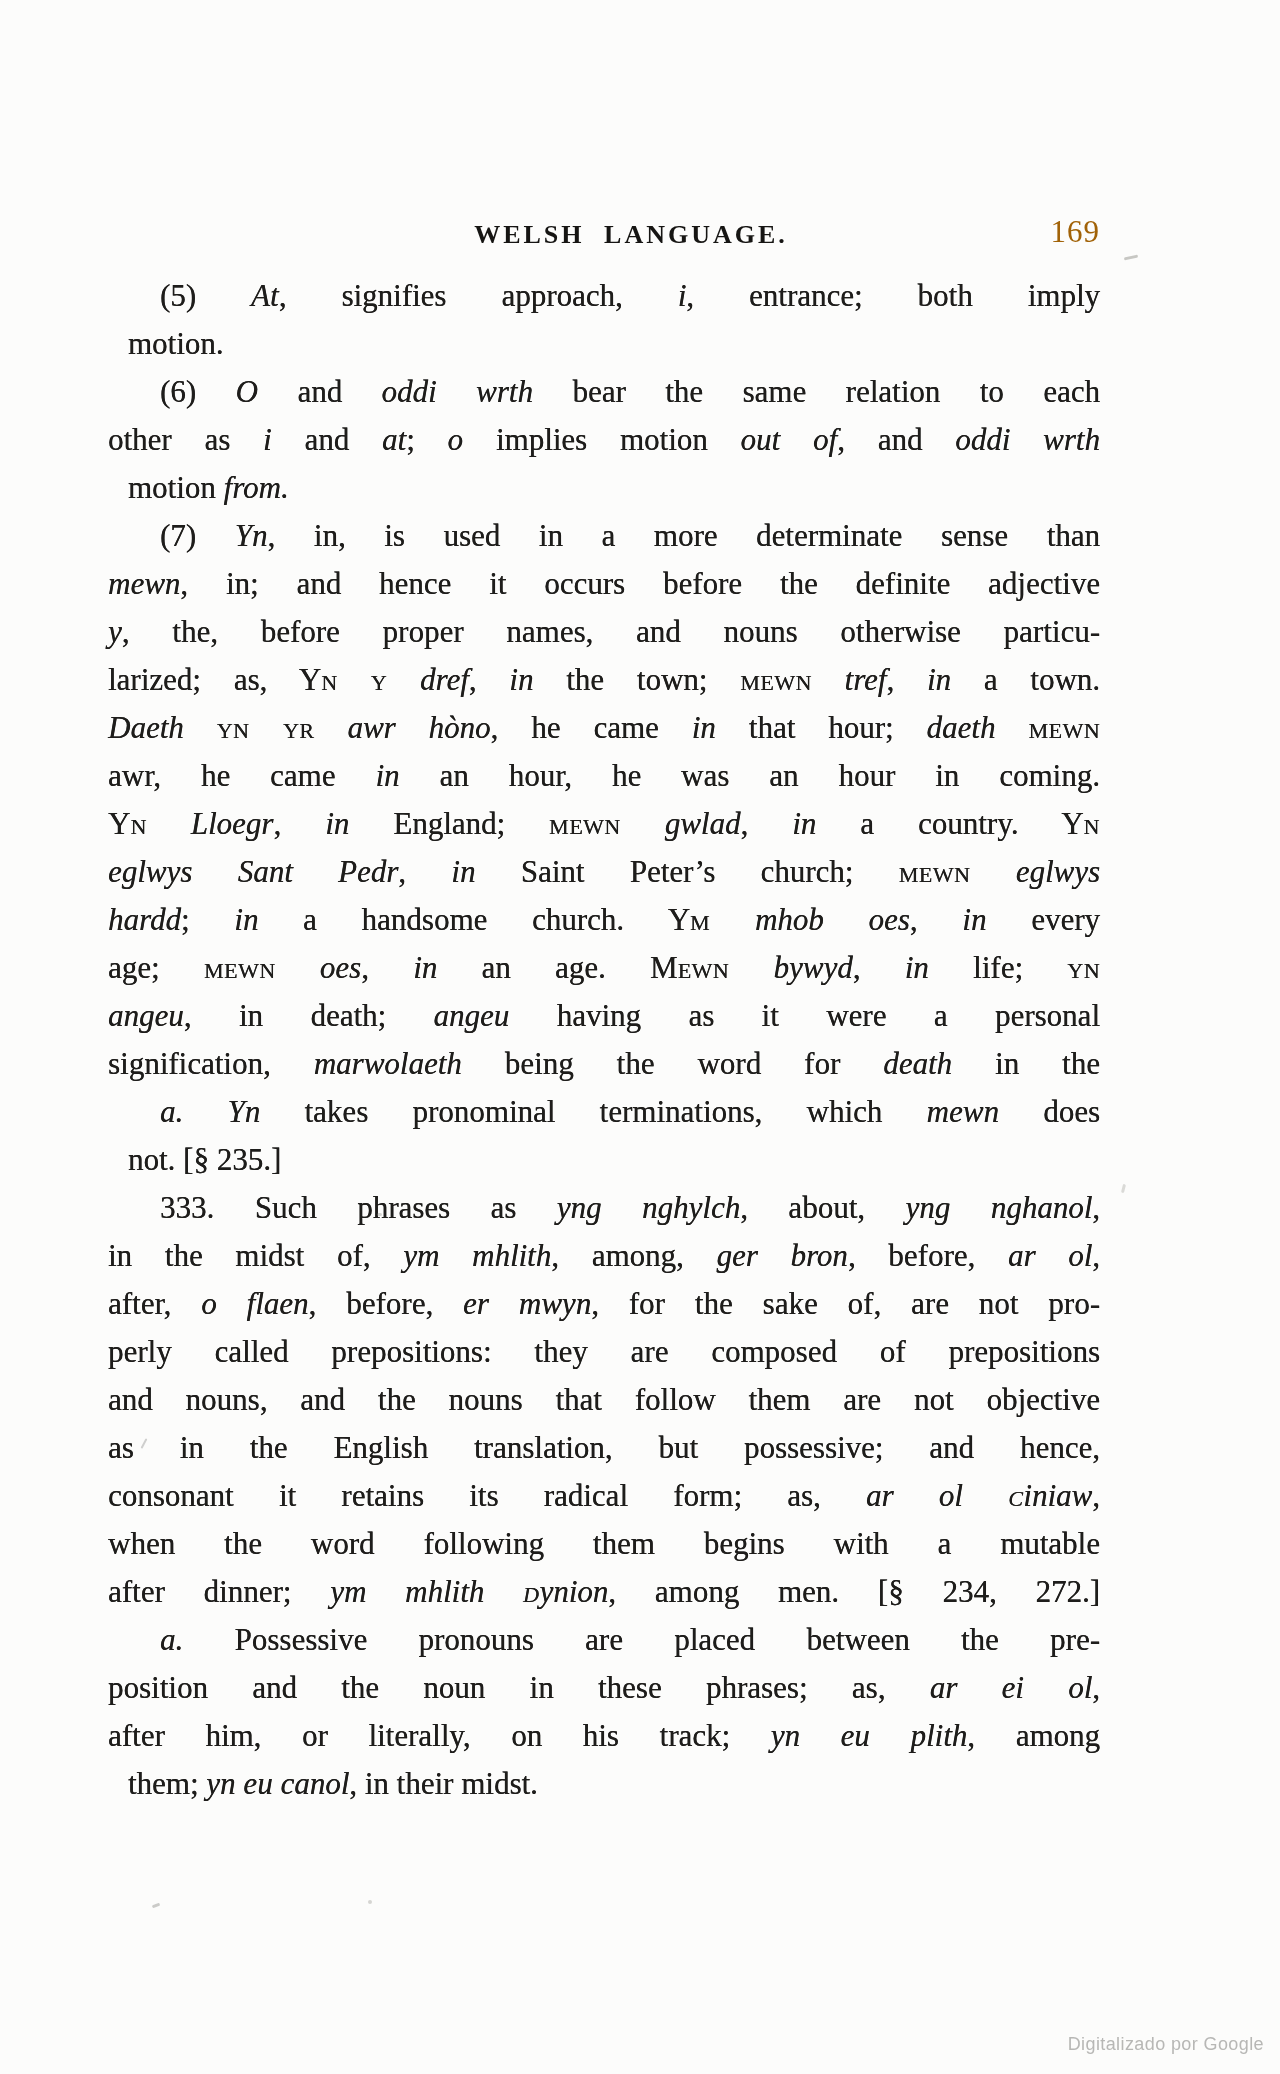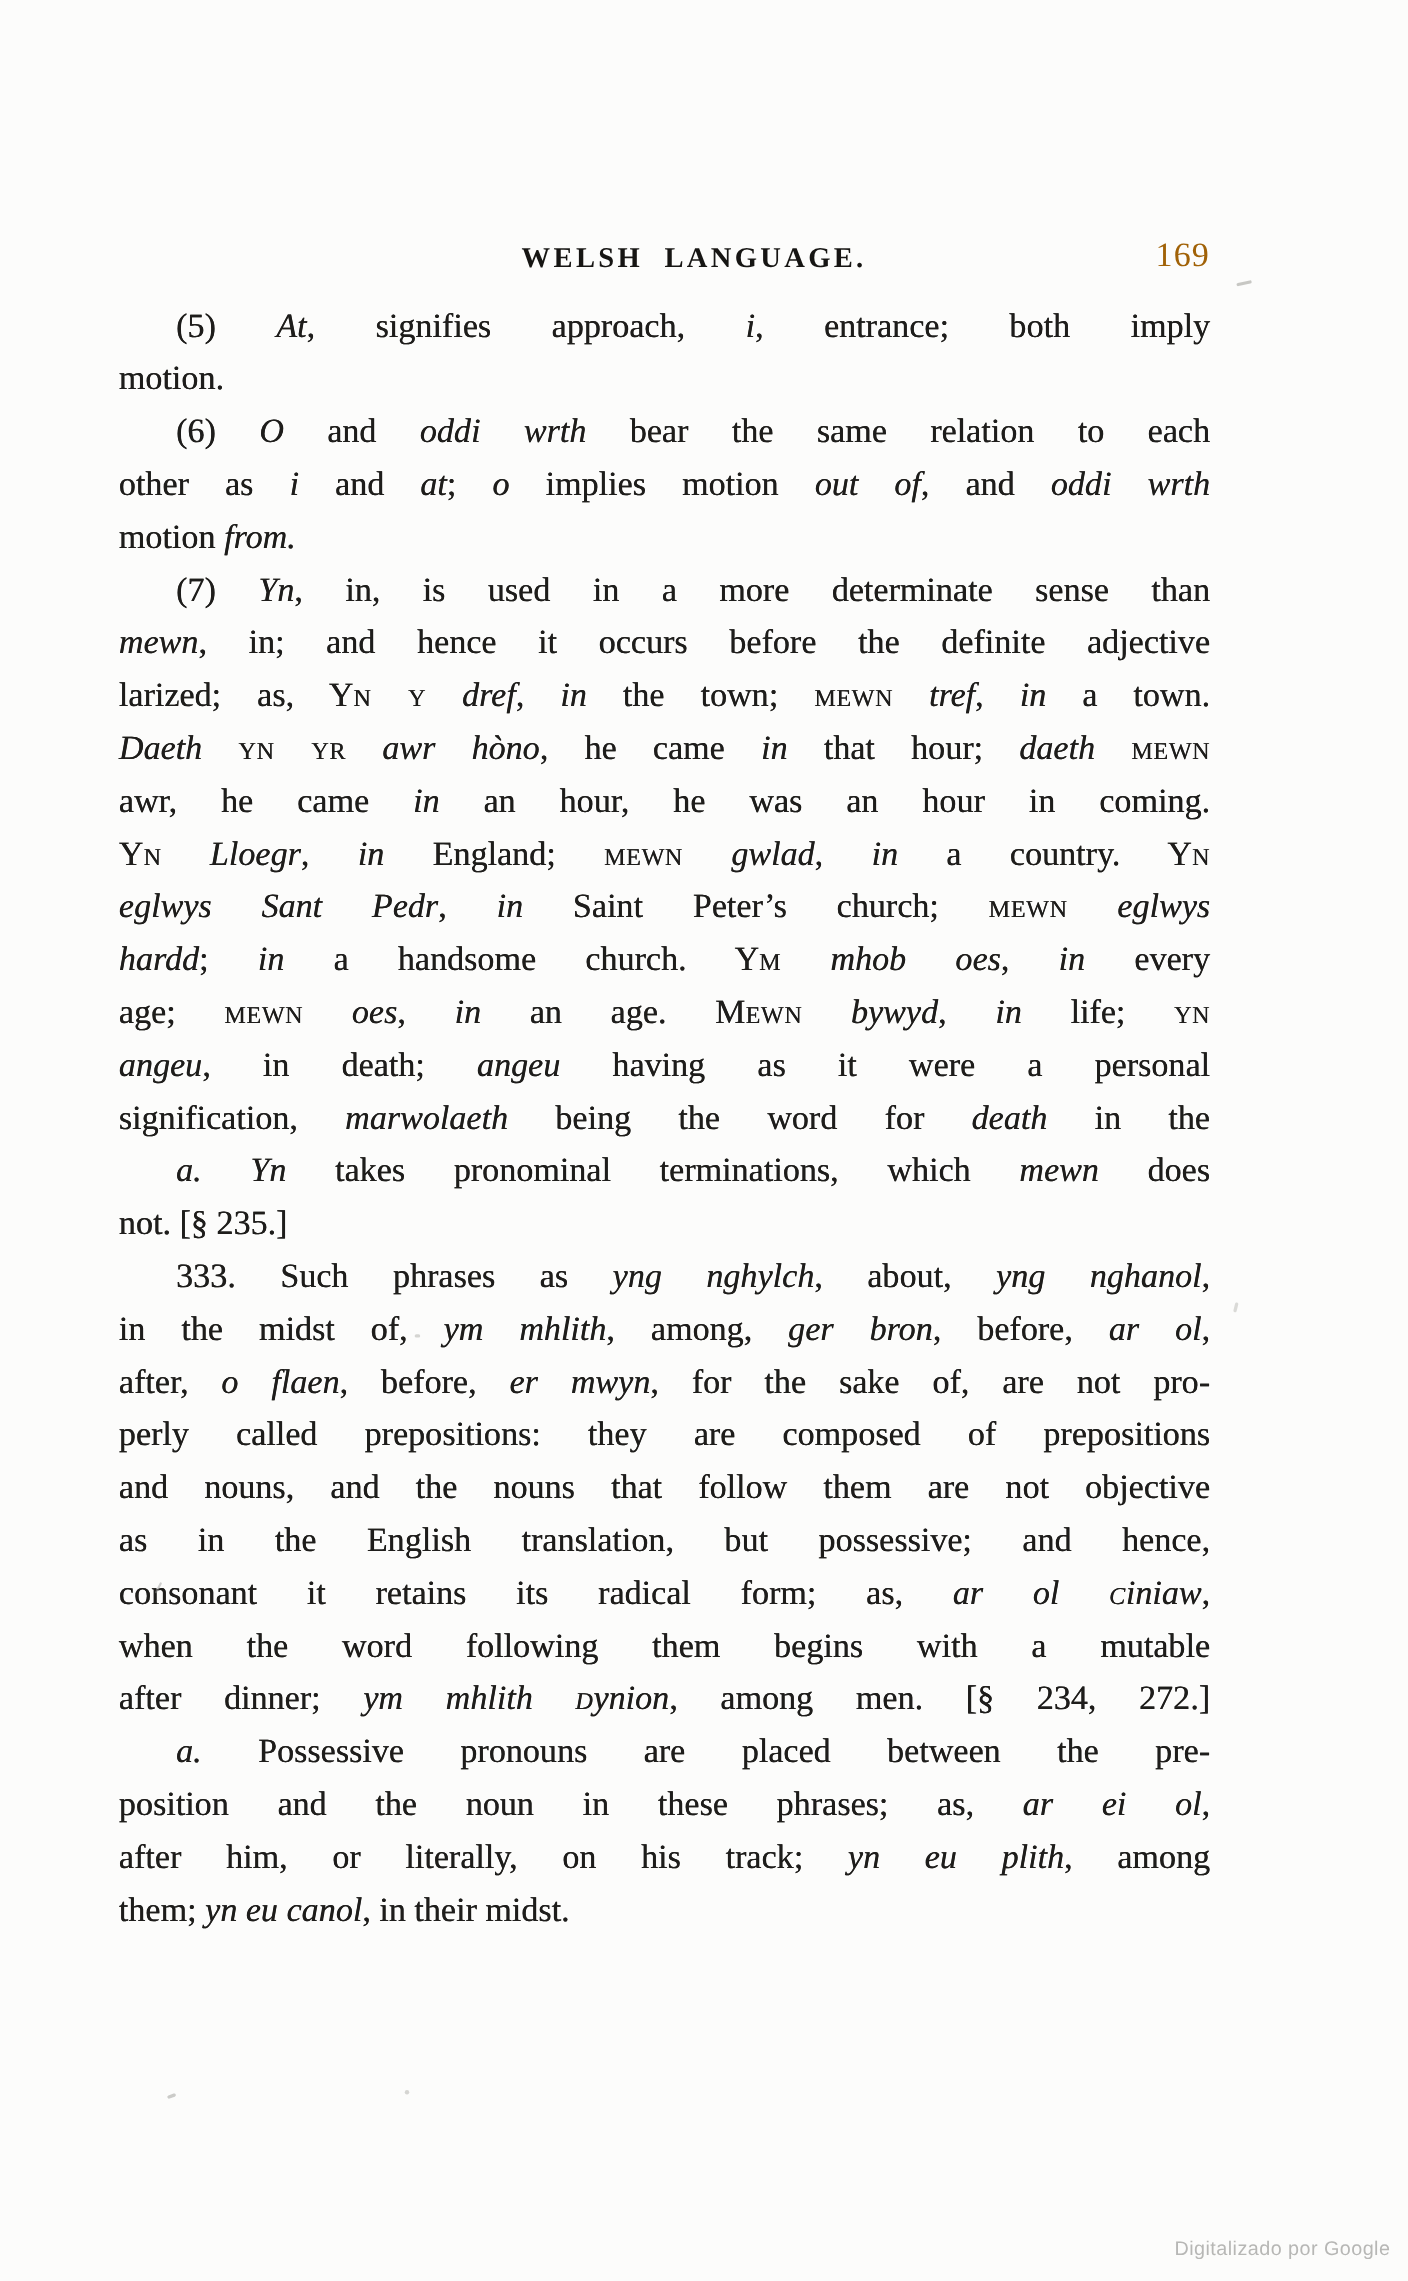--- a/index.html
+++ b/index.html
@@ -45,21 +45,21 @@
     width: 992px;
     font-size: 31px;
     line-height: 48px;
     text-shadow: 0.25px 0 0 currentColor;
   }
   .line {
     text-align: justify;
     text-align-last: justify;
     height: 48px;
   }
-  .line.lastline { text-align-last: left; }
+  .line.lastline { text-align-last: left; margin-left: 20px; }
   .line.indent { text-indent: 52px; }
   .i   { font-style: italic; }
   .sc  { font-variant: small-caps; letter-spacing: 0.5px; }
   .isc { font-variant: small-caps; font-style: italic; letter-spacing: 0.5px; }
   
   .speck {
     position: absolute;
     background: #9a9a96;
     border-radius: 2px;
   }
@@ -91,20 +91,21 @@
   </div>
 
   <div class="text-block">
       <div class="line indent"><span>(5) </span><span class="i">At</span><span>, signifies approach, </span><span class="i">i</span><span>, entrance; both imply</span></div>
       <div class="line lastline"><span>motion.</span></div>
       <div class="line indent"><span>(6) </span><span class="i">O</span><span> and </span><span class="i">oddi wrth</span><span> bear the same relation to each</span></div>
       <div class="line"><span>other as </span><span class="i">i</span><span> and </span><span class="i">at</span><span>; </span><span class="i">o</span><span> implies motion </span><span class="i">out of</span><span>, and </span><span class="i">oddi wrth</span></div>
       <div class="line lastline"><span>motion </span><span class="i">from.</span></div>
       <div class="line indent"><span>(7) </span><span class="i">Yn</span><span>, in, is used in a more determinate sense than</span></div>
       <div class="line"><span class="i">mewn</span><span>, in; and hence it occurs before the definite adjective</span></div>
+      <div class="line"><span class="i">y</span><span>, the, before proper names, and nouns otherwise particu-</span></div>
       <div class="line"><span>larized; as, Y</span><span class="sc">n y</span><span> </span><span class="i">dref</span><span>, </span><span class="i">in</span><span> the town; </span><span class="sc">mewn</span><span> </span><span class="i">tref</span><span>, </span><span class="i">in</span><span> a town.</span></div>
       <div class="line"><span class="i">Daeth</span><span> </span><span class="sc">yn yr</span><span> </span><span class="i">awr hòno</span><span>, he came </span><span class="i">in</span><span> that hour; </span><span class="i">daeth</span><span> </span><span class="sc">mewn</span></div>
       <div class="line"><span>awr, he came </span><span class="i">in</span><span> an hour, he was an hour in coming.</span></div>
       <div class="line"><span>Y</span><span class="sc">n</span><span> </span><span class="i">Lloegr</span><span>, </span><span class="i">in</span><span> England; </span><span class="sc">mewn</span><span> </span><span class="i">gwlad</span><span>, </span><span class="i">in</span><span> a country. Y</span><span class="sc">n</span></div>
       <div class="line"><span class="i">eglwys Sant Pedr</span><span>, </span><span class="i">in</span><span> Saint Peter’s church; </span><span class="sc">mewn</span><span> </span><span class="i">eglwys</span></div>
       <div class="line"><span class="i">hardd</span><span>; </span><span class="i">in</span><span> a handsome church. Y</span><span class="sc">m</span><span> </span><span class="i">mhob oes</span><span>, </span><span class="i">in</span><span> every</span></div>
       <div class="line"><span>age; </span><span class="sc">mewn</span><span> </span><span class="i">oes</span><span>, </span><span class="i">in</span><span> an age. M</span><span class="sc">ewn</span><span> </span><span class="i">bywyd</span><span>, </span><span class="i">in</span><span> life; </span><span class="sc">yn</span></div>
       <div class="line"><span class="i">angeu</span><span>, in death; </span><span class="i">angeu</span><span> having as it were a personal</span></div>
       <div class="line"><span>signification, </span><span class="i">marwolaeth</span><span> being the word for </span><span class="i">death</span><span> in the</span></div>
       <div class="line indent"><span class="i">a.</span><span> </span><span class="i">Yn</span><span> takes pronominal terminations, which </span><span class="i">mewn</span><span> does</span></div>

